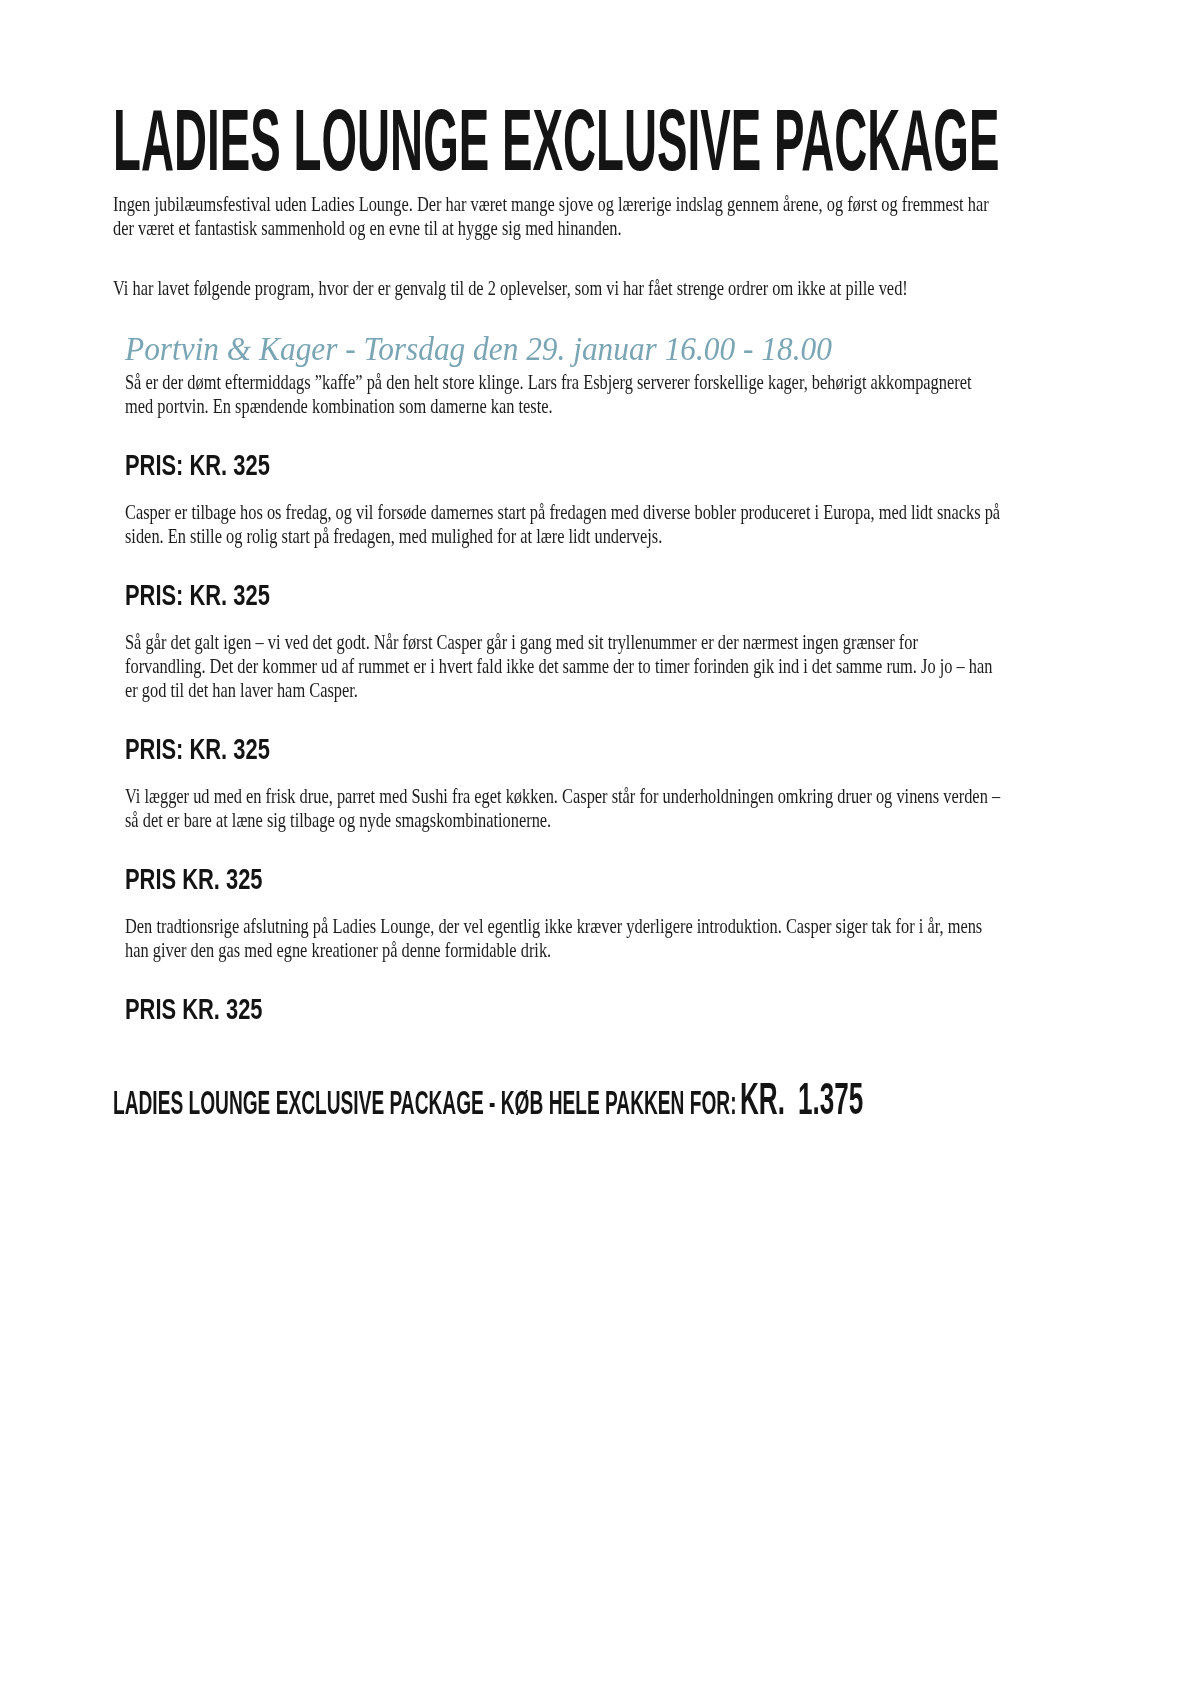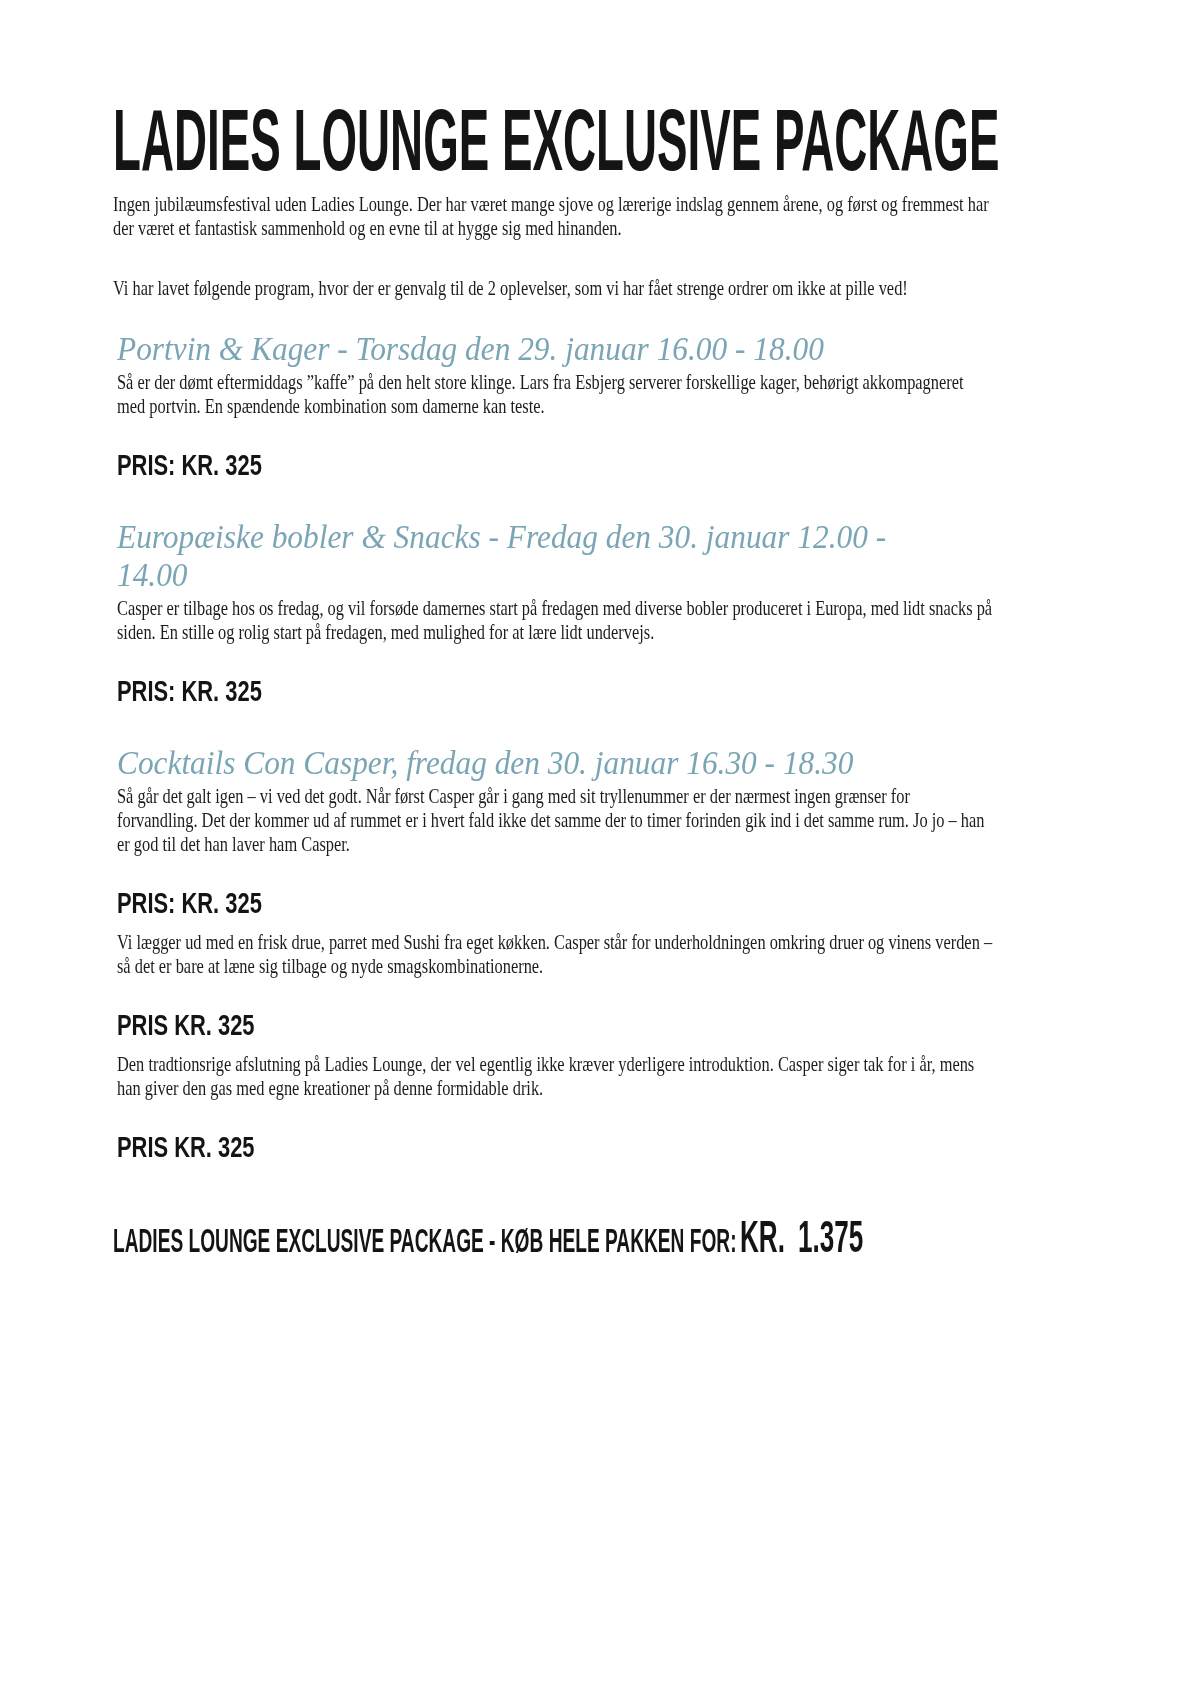--- a/index.html
+++ b/index.html
@@ -80,53 +80,46 @@
   .footer-line .squeeze {
     display: inline-block;
     transform: scaleX(0.58);
     transform-origin: 0 50%;
   }
   .footer-line .f-big {
     font-size: 45px;
     word-spacing: 10px;
     margin-left: 6px;
   }
-  section { margin: 4px; }
+  section { margin: 12px; }
 </style>
 </head>
 <body>
 
 <div class="page">
 
   <h1 class="title display"><span class="squeeze">LADIES LOUNGE EXCLUSIVE PACKAGE</span></h1>
 
   <p class="body-text intro-1">Ingen jubilæumsfestival uden Ladies Lounge. Der har været mange sjove og lærerige indslag gennem årene, og først og fremmest har der været et fantastisk sammenhold og en evne til at hygge sig med hinanden.</p>
   <p class="body-text intro-2">Vi har lavet følgende program, hvor der er genvalg til de 2 oplevelser, som vi har fået strenge ordrer om ikke at pille ved!</p>
 
   <section>
     <h2 class="section-heading">
         <span class="h-line">Portvin &amp; Kager - Torsdag den 29. januar 16.00 - 18.00</span>
       </h2>
     <p class="body-text">Så er der dømt eftermiddags ”kaffe” på den helt store klinge. Lars fra Esbjerg serverer forskellige kager, behørigt akkompagneret med portvin. En spændende kombination som damerne kan teste.</p>
     <div class="price display"><span class="squeeze">PRIS: KR. 325</span></div>
   </section>
 
   <section>
-    <h2 class="section-heading">
-        <span class="h-line">Europæiske bobler &amp; Snacks - Fredag den 30. januar 12.00 -</span>
-        <span class="h-line">14.00</span>
-      </h2>
     <p class="body-text">Casper er tilbage hos os fredag, og vil forsøde damernes start på fredagen med diverse bobler produceret i Europa, med lidt snacks på siden. En stille og rolig start på fredagen, med mulighed for at lære lidt undervejs.</p>
     <div class="price display"><span class="squeeze">PRIS: KR. 325</span></div>
   </section>
 
   <section>
-    <h2 class="section-heading">
-        <span class="h-line">Cocktails Con Casper, fredag den 30. januar 16.30 - 18.30</span>
-      </h2>
     <p class="body-text">Så går det galt igen – vi ved det godt. Når først Casper går i gang med sit tryllenummer er der nærmest ingen grænser for forvandling. Det der kommer ud af rummet er i hvert fald ikke det samme der to timer forinden gik ind i det samme rum. Jo jo – han er god til det han laver ham Casper.</p>
     <div class="price display"><span class="squeeze">PRIS: KR. 325</span></div>
   </section>
 
   <section>
     <p class="body-text">Vi lægger ud med en frisk drue, parret med Sushi fra eget køkken. Casper står for underholdningen omkring druer og vinens verden – så det er bare at læne sig tilbage og nyde smagskombinationerne.</p>
     <div class="price display"><span class="squeeze">PRIS KR. 325</span></div>
   </section>
 
   <section>

